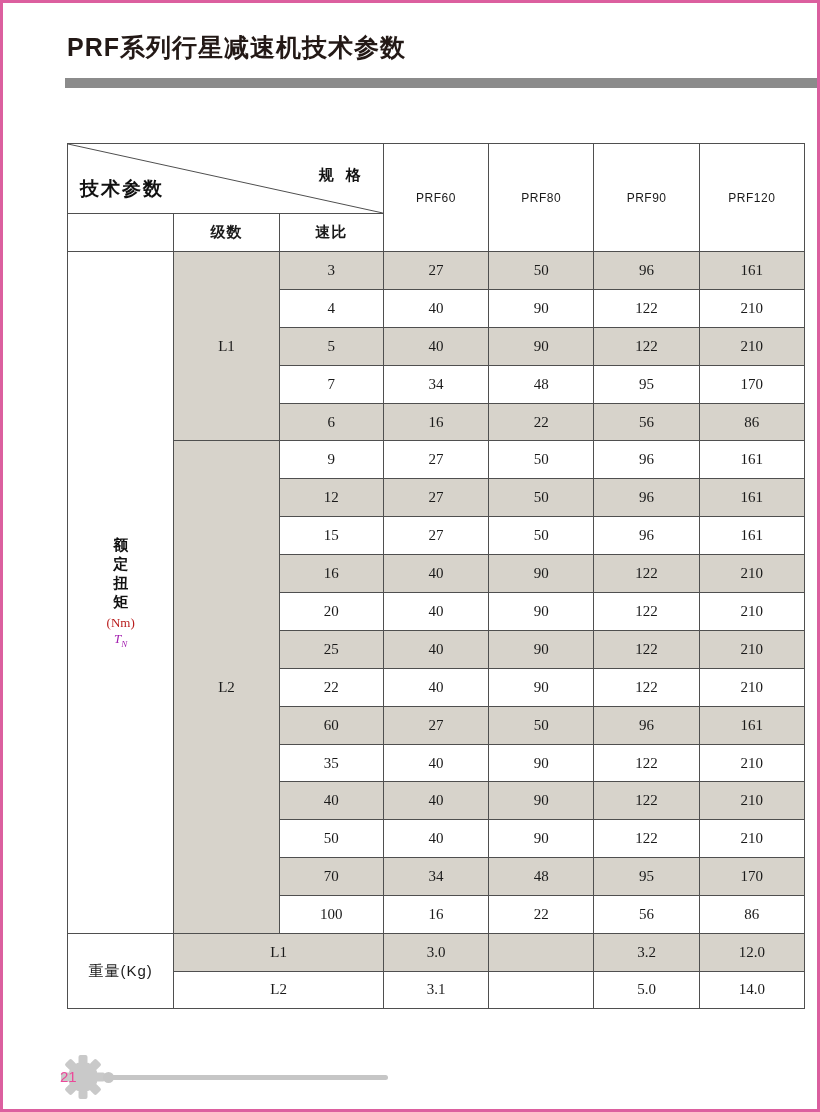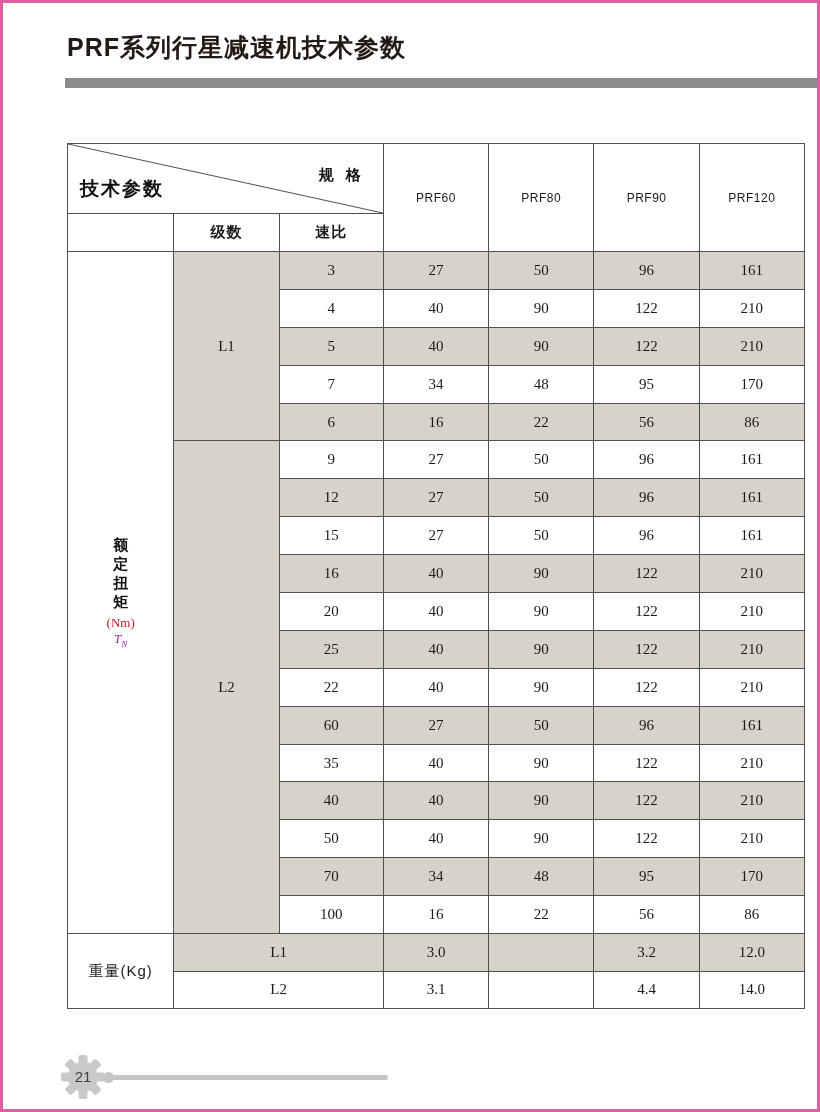--- a/index.html
+++ b/index.html
@@ -59,21 +59,21 @@
   .torque-symbol{
     display:block;font-size:13px;font-style:italic;margin-top:3px;
     font-family:"Liberation Serif",serif;color:#a21caf;
   }
   .torque-symbol sub{font-size:9px;font-style:italic;}
   .weight-label{font-size:15px;font-weight:normal;letter-spacing:1px;color:#111;}
   .footer{position:absolute;left:0;top:1048px;width:820px;height:52px;}
   .gear{position:absolute;left:57px;top:3px;}
   .page-number{
     position:absolute;left:57px;top:3px;width:46px;height:46px;
-    line-height:46px;text-align:center;font-size:15px;color:#404040;
+    line-height:46px;text-align:left;font-size:15px;color:#ec4899;
   }
   .footer-dot{
     position:absolute;left:100px;top:21px;width:11px;height:11px;
     border-radius:50%;background:#c6c6c6;
   }
   .footer-line{
     position:absolute;left:107px;top:24px;width:278px;height:5px;
     border-radius:3px;background:#c6c6c6;
   }
 </style>
@@ -250,21 +250,21 @@
           <td class="num shaded" colspan="2">L1</td>
           <td class="num shaded">3.0</td>
           <td class="num shaded"></td>
           <td class="num shaded">3.2</td>
           <td class="num shaded">12.0</td>
         </tr>
         <tr class="weight-row">
           <td class="num" colspan="2">L2</td>
           <td class="num">3.1</td>
           <td class="num"></td>
-          <td class="num">4.4</td>
+          <td class="num">5.0</td>
           <td class="num">14.0</td>
         </tr>
       </tbody>
   </table>
 
   <div class="footer">
     <svg class="gear" width="46" height="46" viewBox="0 0 46 46">
       <g fill="#c9c9c9">
         <g id="teeth">
             <rect x="18.5" y="1" width="9" height="9" rx="2" transform="rotate(0 23 23)"></rect>

